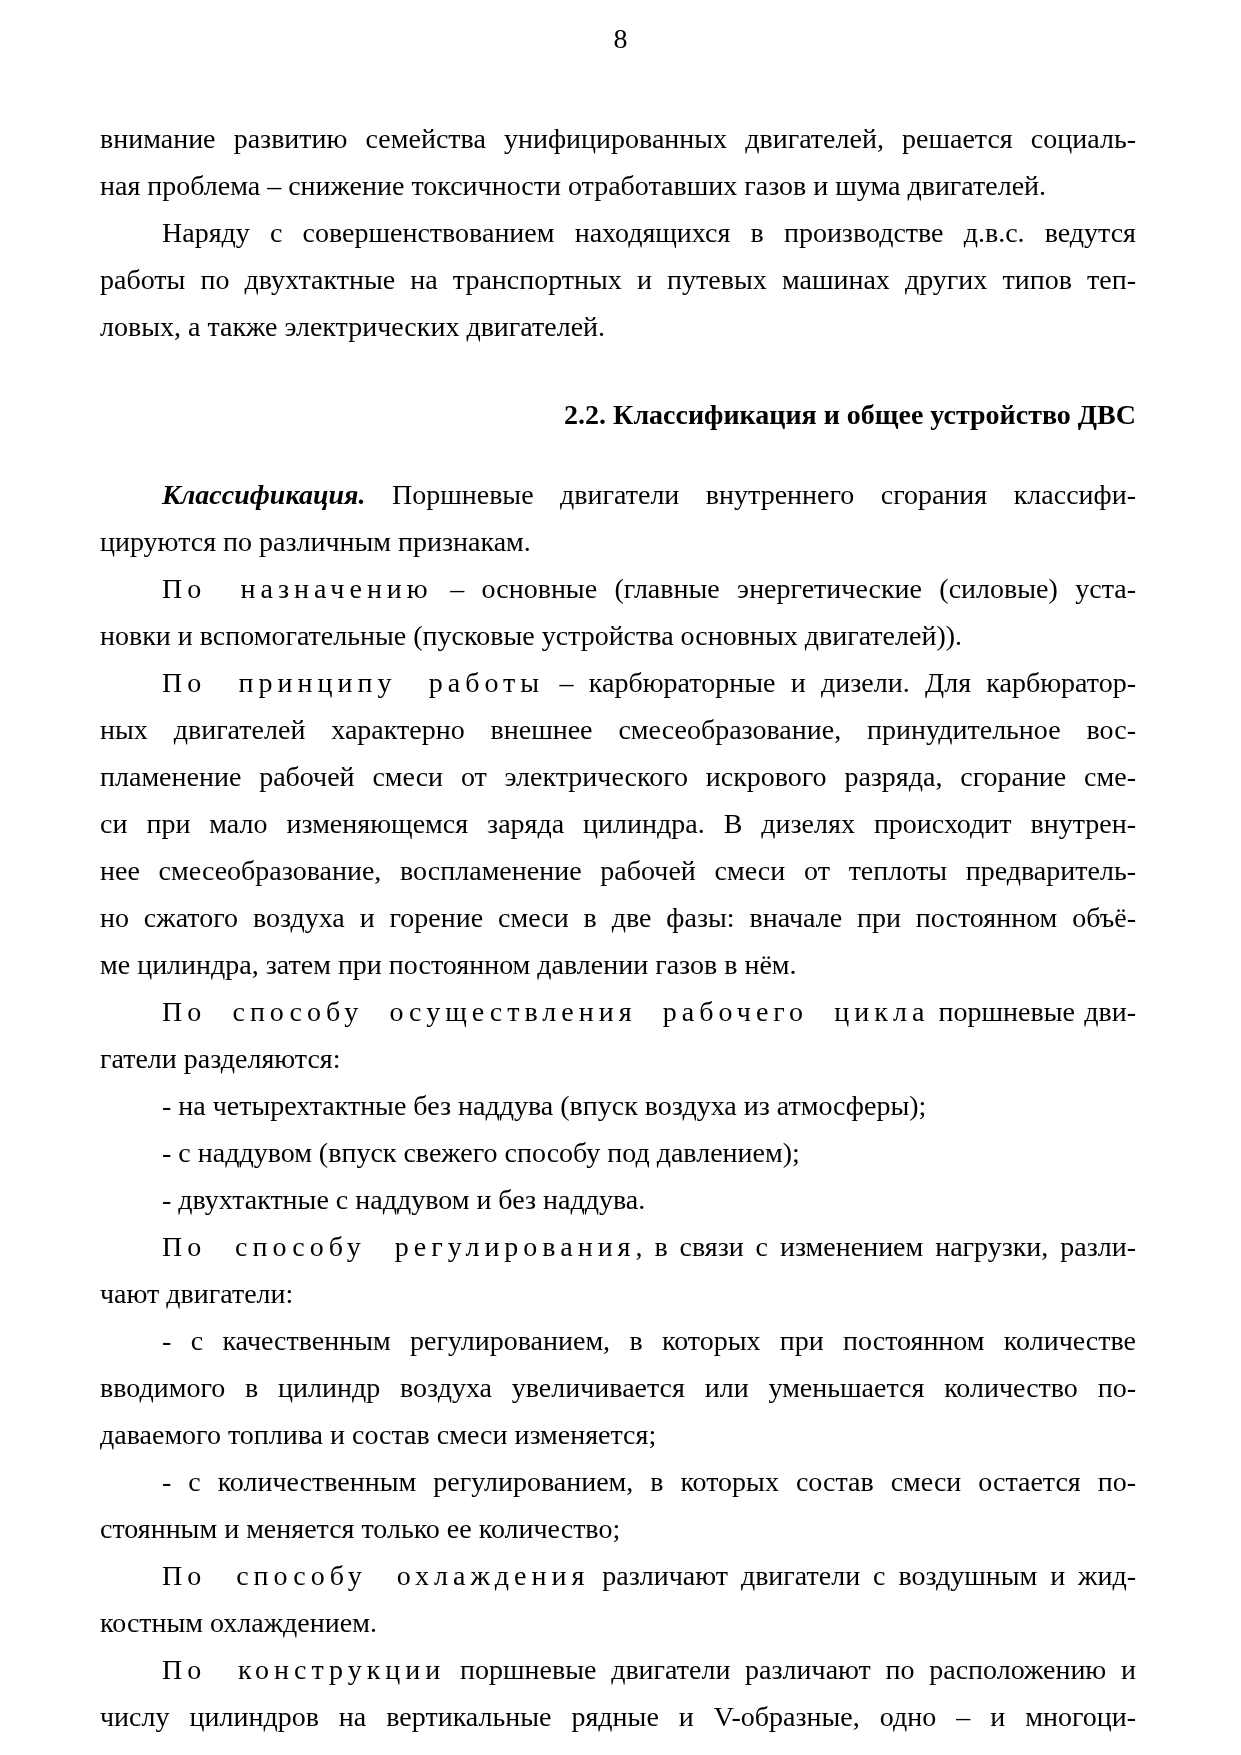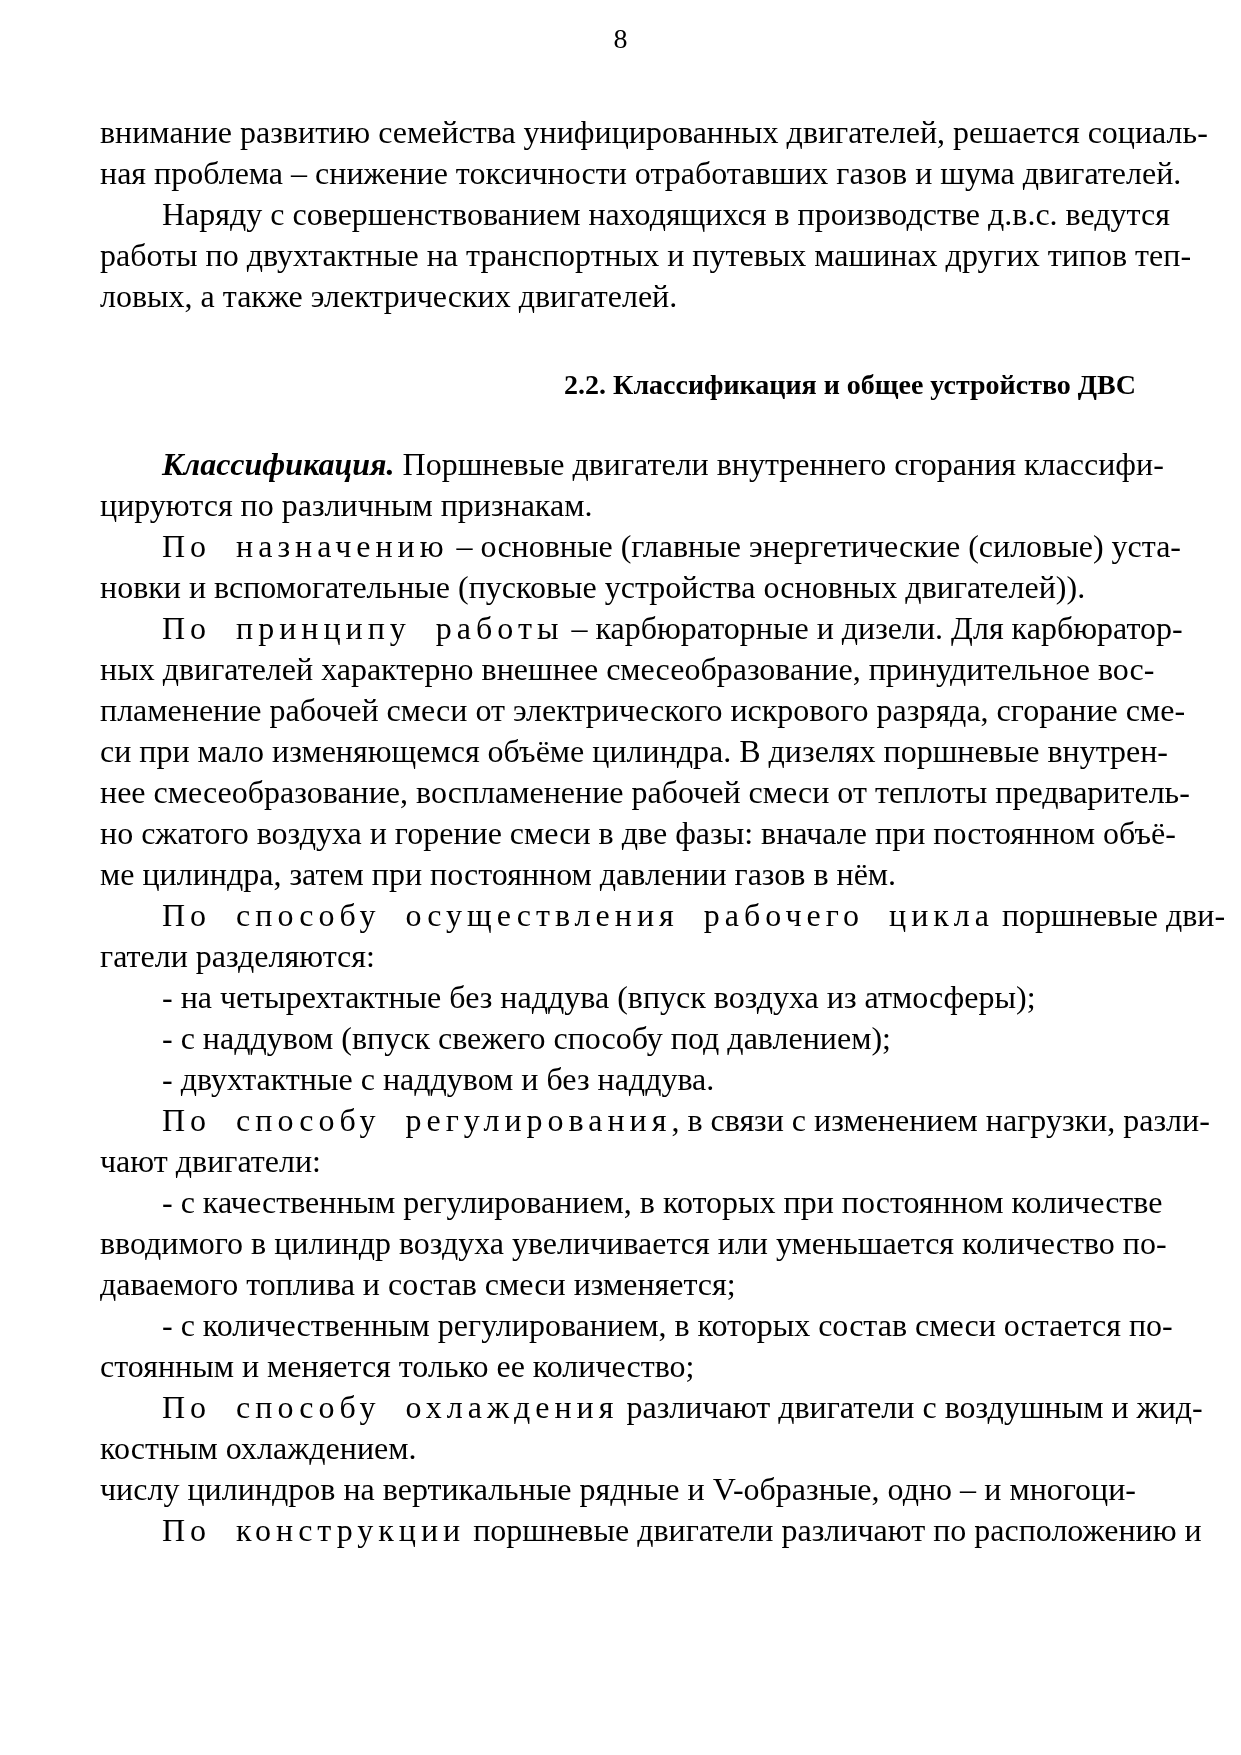--- a/index.html
+++ b/index.html
@@ -18,25 +18,26 @@
     overflow: hidden;
   }
   .content {
     position: absolute;
     left: 100px;
     top: 112px;
     width: 1036px;
   }
   .para { margin: 0; }
   .line {
-    font-size: 32px;
+    font-size: 28px;
     line-height: 41px;
     white-space: nowrap;
     text-align: justify;
     text-align-last: justify;
+    margin-top: 6px;
   }
   .line.last {
     text-align-last: left;
   }
   .line.indent {
     padding-left: 62px;
   }
   .lead-spaced {
     letter-spacing: 5px;
     word-spacing: 12px;
@@ -80,21 +81,21 @@
         <div class="line last">цируются  по различным признакам.</div>
       </div>
       <div class="para">
         <div class="line indent"><span class="lead-spaced">По назначению</span> – основные (главные энергетические (силовые) уста-</div>
         <div class="line last">новки и вспомогательные (пусковые устройства основных двигателей)).</div>
       </div>
       <div class="para">
         <div class="line indent"><span class="lead-spaced">По принципу работы</span> – карбюраторные и дизели. Для карбюратор-</div>
         <div class="line">ных двигателей характерно внешнее смесеобразование, принудительное вос-</div>
         <div class="line">пламенение рабочей смеси от электрического искрового разряда, сгорание сме-</div>
-        <div class="line">си при мало изменяющемся объёме цилиндра. В дизелях поршневые внутрен-</div>
+        <div class="line">си при мало изменяющемся заряда цилиндра. В дизелях происходит внутрен-</div>
         <div class="line">нее смесеобразование, воспламенение рабочей смеси от теплоты предваритель-</div>
         <div class="line">но сжатого воздуха и горение смеси в две фазы: вначале при постоянном объё-</div>
         <div class="line last">ме цилиндра, затем при постоянном давлении газов в нём.</div>
       </div>
       <div class="para">
         <div class="line indent"><span class="lead-spaced">По способу осуществления рабочего цикла</span> поршневые дви-</div>
         <div class="line last">гатели разделяются:</div>
       </div>
       <div class="para">
         <div class="line last indent">- на четырехтактные без наддува (впуск воздуха из атмосферы);</div>
@@ -116,18 +117,18 @@
       </div>
       <div class="para">
         <div class="line indent">- с  количественным регулированием, в которых состав смеси остается по-</div>
         <div class="line last">стоянным и меняется только ее количество;</div>
       </div>
       <div class="para">
         <div class="line indent"><span class="lead-spaced">По способу охлаждения</span> различают двигатели с воздушным и жид-</div>
         <div class="line last">костным охлаждением.</div>
       </div>
       <div class="para">
+        <div class="line indent"><span class="lead-spaced">По конструкции</span> поршневые двигатели различают по расположению и</div>
         <div class="line">числу  цилиндров на вертикальные рядные и V-образные, одно – и многоци-</div>
-        <div class="line indent"><span class="lead-spaced">По конструкции</span> поршневые двигатели различают по расположению и</div>
       </div>
     </div>
   <div class="page-number">8</div>
 </div>
 
 </body></html>

